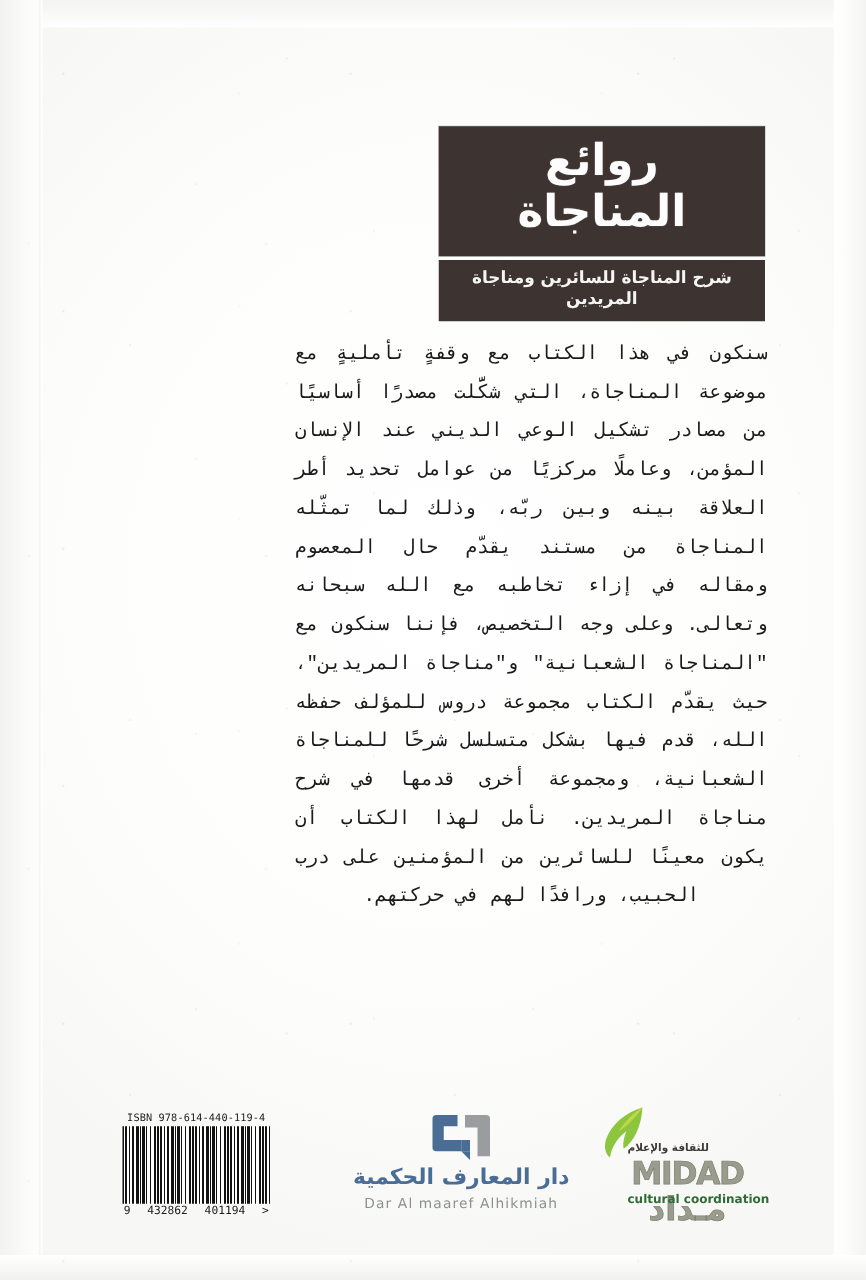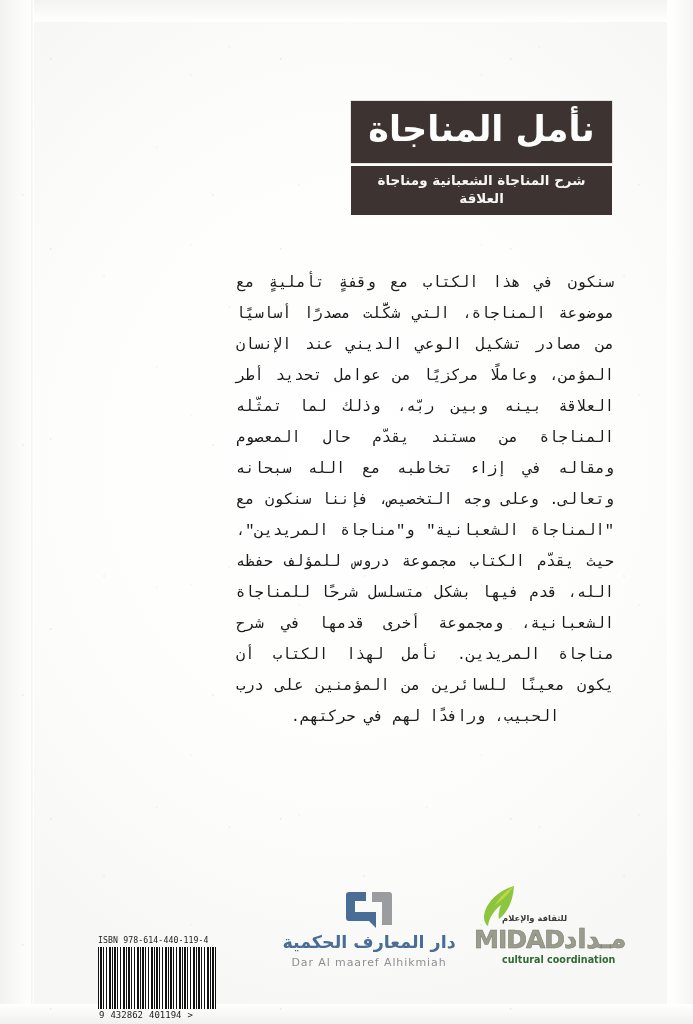--- a/index.html
+++ b/index.html
@@ -121,22 +121,21 @@
   }
   .blurb p {
     margin: 0;
   }
 
   
   .barcode-block {
     position: absolute;
     left: 98px;
     top: 889px;
-    width: 96px;
-    margin-top: 46px;
+    width: 118px;
   }
   .isbn-text {
     font-family: "DejaVu Sans Mono", monospace;
     font-size: 8.2px;
     color: #1c1c1c;
     letter-spacing: 0.1px;
     text-align: center;
     margin-bottom: 2px;
     white-space: nowrap;
   }
@@ -217,20 +216,21 @@
     text-align: right;
   }
   .midad-wordmark {
     position: absolute;
     left: 0px;
     top: 40px;
     width: 152px;
     display: flex;
     align-items: center;
     justify-content: space-between;
+    flex-direction: column;
   }
   .midad-latin {
     color: #9a9c8d;
     font-size: 25px;
     font-weight: 700;
     letter-spacing: -1px;
     font-family: "DejaVu Sans", sans-serif;
     -webkit-text-stroke: 0.6px #7e8072;
   }
   .midad-arabic {
@@ -257,24 +257,24 @@
 
   <div class="edge-top"></div>
   <div class="edge-left"></div>
   <div class="spine-crease"></div>
   <div class="edge-right"></div>
   <div class="edge-bottom"></div>
   <div class="speckles"></div>
 
   <div class="title-block">
     <div class="title-bar">
-      <div class="title-main">نأمل المناجاة</div>
+      <div class="title-main">روائع المناجاة</div>
     </div>
     <div class="title-sub-bar">
-      <div class="title-sub">شرح المناجاة الشعبانية ومناجاة العلاقة</div>
+      <div class="title-sub">شرح المناجاة للسائرين ومناجاة المريدين</div>
     </div>
   </div>
 
   <div class="blurb">
     <p>سنكون في هذا الكتاب مع وقفةٍ تأمليةٍ مع موضوعة المناجاة، التي شكَّلت مصدرًا أساسيًا من مصادر تشكيل الوعي الديني عند الإنسان المؤمن، وعاملًا مركزيًا من عوامل تحديد أطر العلاقة بينه وبين ربّه، وذلك لما تمثّله المناجاة من مستند يقدّم حال المعصوم ومقاله في إزاء تخاطبه مع الله سبحانه وتعالى. وعلى وجه التخصيص، فإننا سنكون مع "المناجاة الشعبانية" و"مناجاة المريدين"، حيث يقدّم الكتاب مجموعة دروس للمؤلف حفظه الله، قدم فيها بشكل متسلسل شرحًا للمناجاة الشعبانية، ومجموعة أخرى قدمها في شرح مناجاة المريدين. نأمل لهذا الكتاب أن يكون معينًا للسائرين من المؤمنين على درب الحبيب، ورافدًا لهم في حركتهم.</p>
   </div>
 
   <div class="barcode-block">
     <div class="isbn-text">ISBN 978-614-440-119-4</div>
     <div class="barcode-bars"></div>

